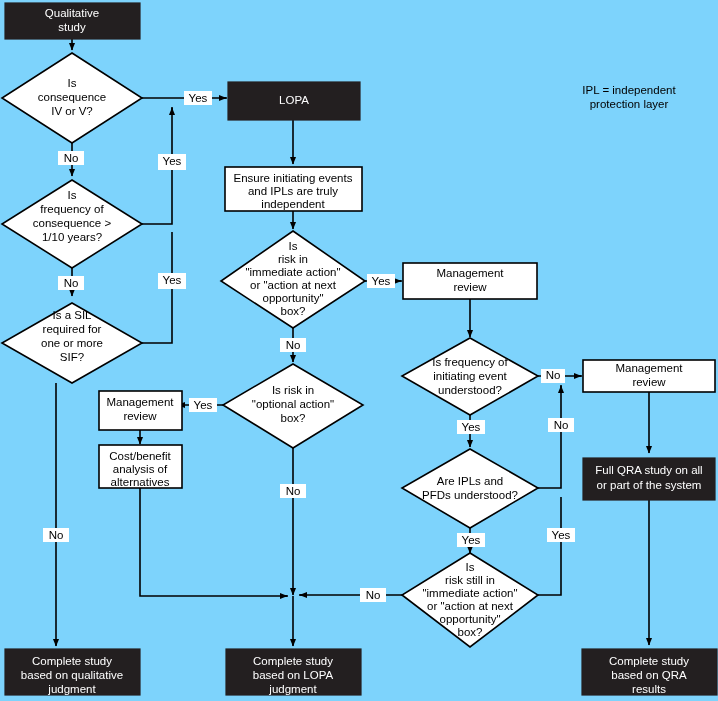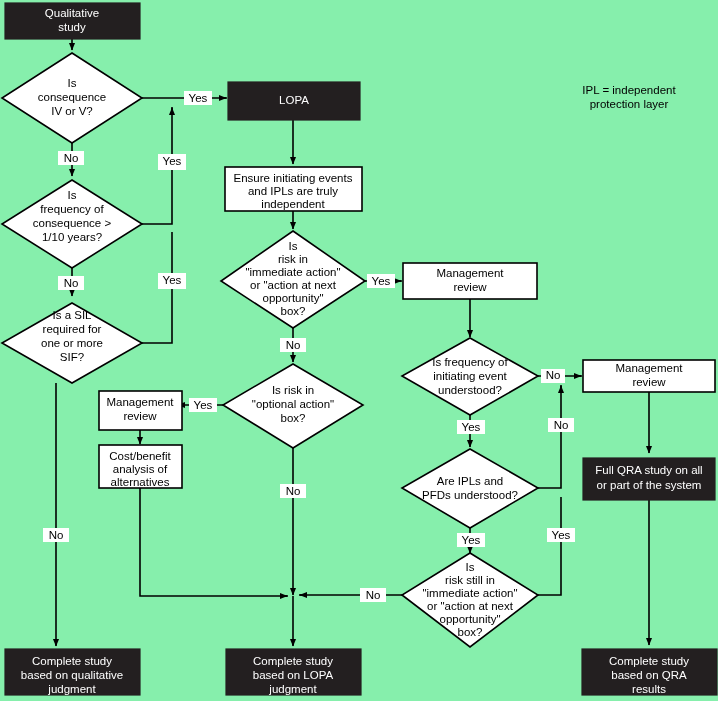--- a/index.html
+++ b/index.html
@@ -4,21 +4,21 @@
 <style>
   html, body {
     margin: 0;
     padding: 0;
     background: #ffffff;
   }
   #chart-root {
     position: relative;
     width: 718px;
     height: 701px;
-    background: #86efac;
+    background: #7dd3fc;
     font-family: "Liberation Sans", sans-serif;
     overflow: hidden;
   }
   svg { display: block; }
   .node-text {
     font-family: "Liberation Sans", sans-serif;
     font-size: 11.5px;
     text-anchor: middle;
     dominant-baseline: middle;
   }

